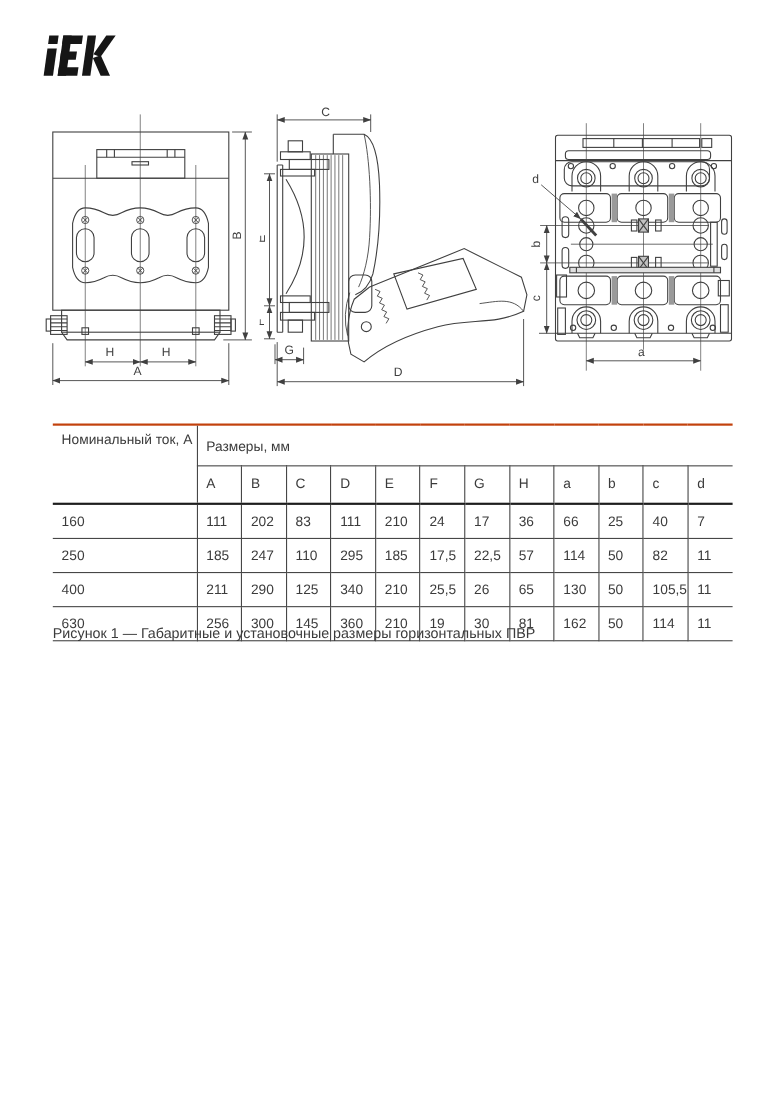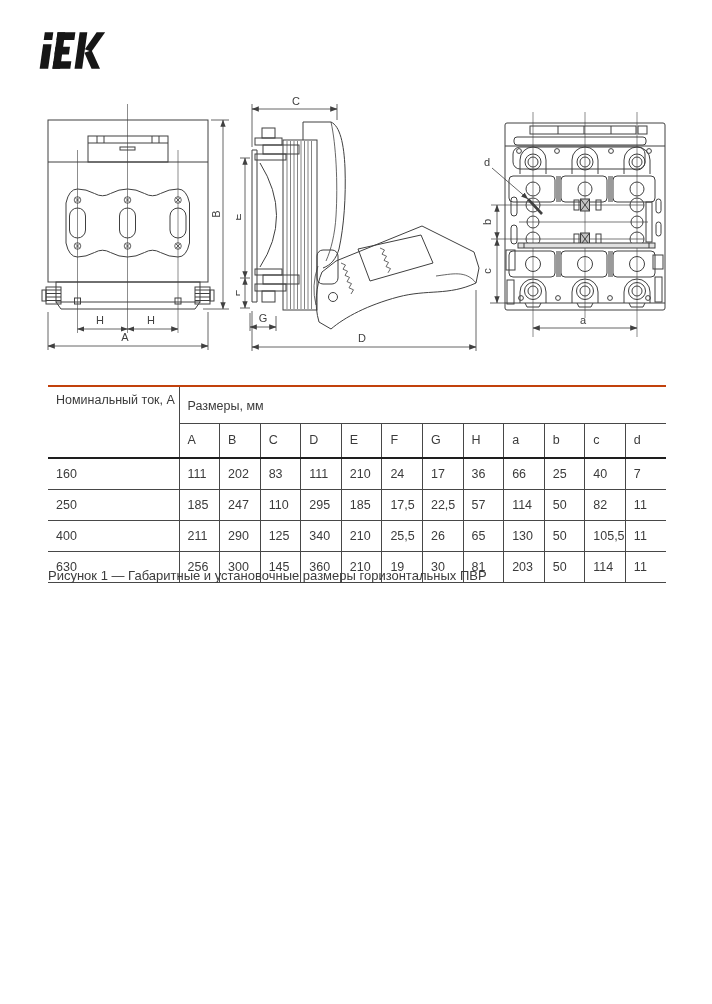--- a/index.html
+++ b/index.html
@@ -427,21 +427,21 @@
         <tr>
           <td>630</td>
           <td>256</td>
           <td>300</td>
           <td>145</td>
           <td>360</td>
           <td>210</td>
           <td>19</td>
           <td>30</td>
           <td>81</td>
-          <td>203</td>
+          <td>162</td>
           <td>50</td>
           <td>114</td>
           <td>11</td>
         </tr>
       </tbody>
   </table>
 
   <p class="caption">Рисунок 1 — Габаритные и установочные размеры горизонтальных ПВР</p>
 
 </div>

